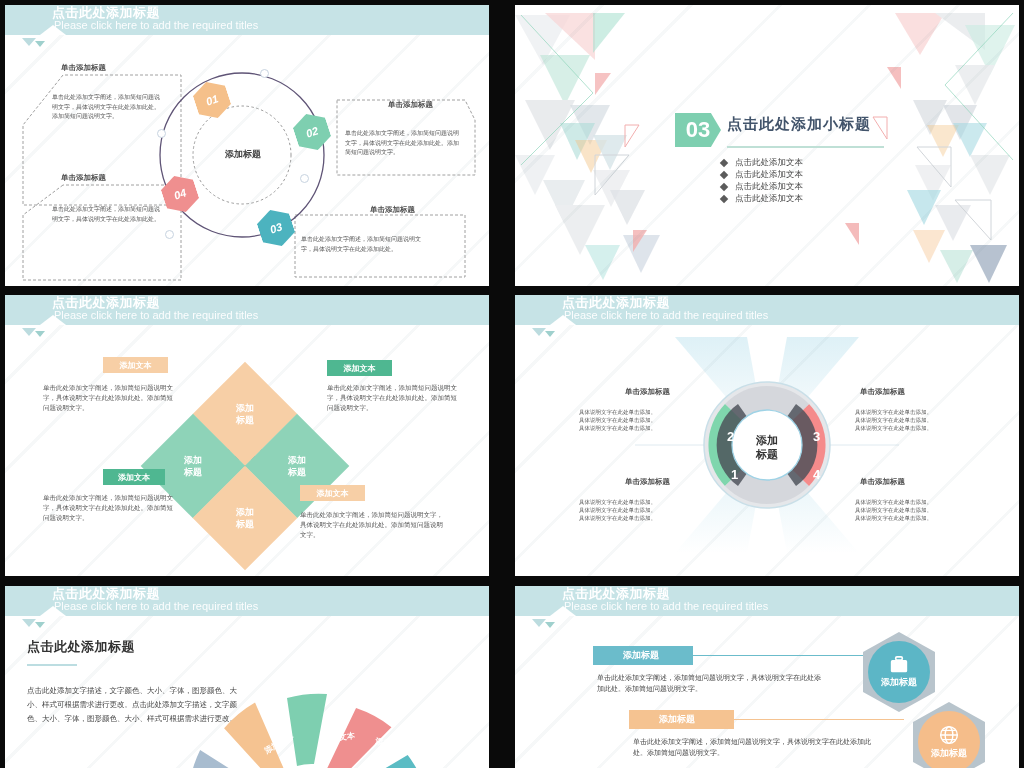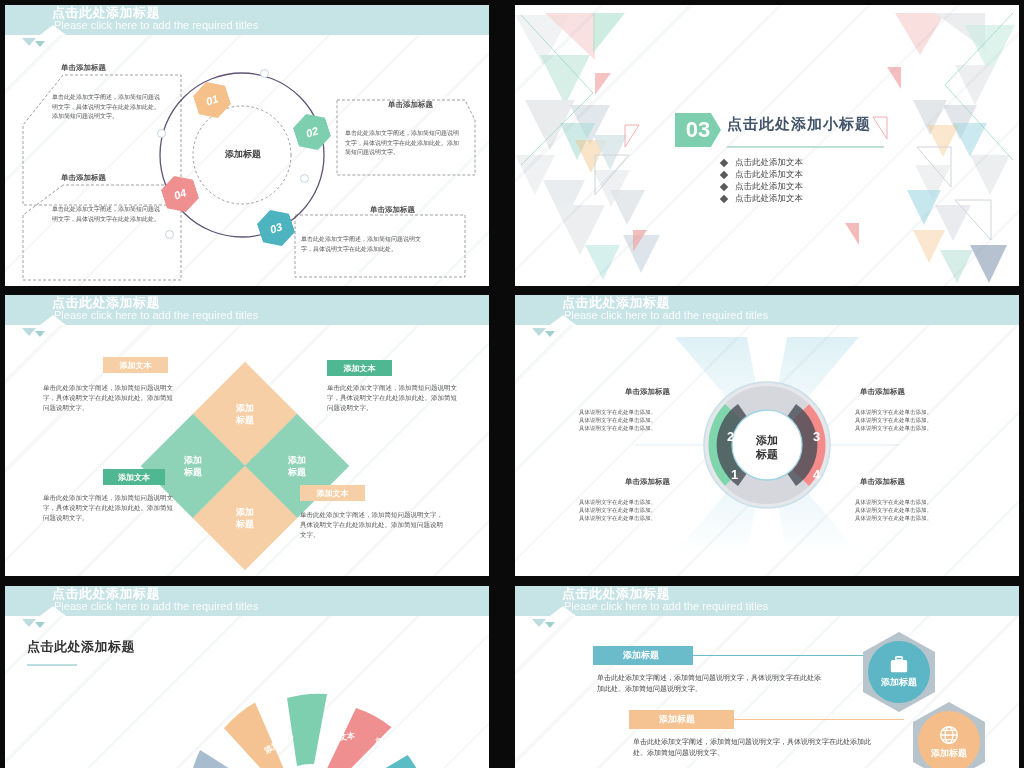--- a/index.html
+++ b/index.html
@@ -342,20 +342,21 @@
   </div>
   <div class="tri-sm tri-a"></div>
   <div class="tri-sm tri-b"></div>
 </div>
 
 <div class="slide s5">
   <div class="wm"></div>
 
   <div class="s5h">点击此处添加标题</div>
   <div class="s5rule"></div>
+  <div class="s5p">点击此处添加文字描述，文字颜色、大小、字体，图形颜色、大小、样式可根据需求进行更改。点击此处添加文字描述，文字颜色、大小、字体，图形颜色、大小、样式可根据需求进行更改。</div>
 
   <svg width="484" height="182" style="position:absolute;left:0;top:0">
     <g transform="translate(300,230)">
       <path d="M-18,-118 A120,120 0 0,1 22,-122 L9,-52 A50,50 0 0,0 -8,-50 Z" fill="#7ecfb0" transform="rotate(0)"></path>
       <g transform="rotate(-34)">
         <path d="M-18,-118 A120,120 0 0,1 22,-122 L9,-52 A50,50 0 0,0 -8,-50 Z" fill="#f5c391"></path>
       </g>
       <g transform="rotate(34)">
         <path d="M-18,-118 A120,120 0 0,1 22,-122 L9,-52 A50,50 0 0,0 -8,-50 Z" fill="#ef8f8f"></path>
       </g>

